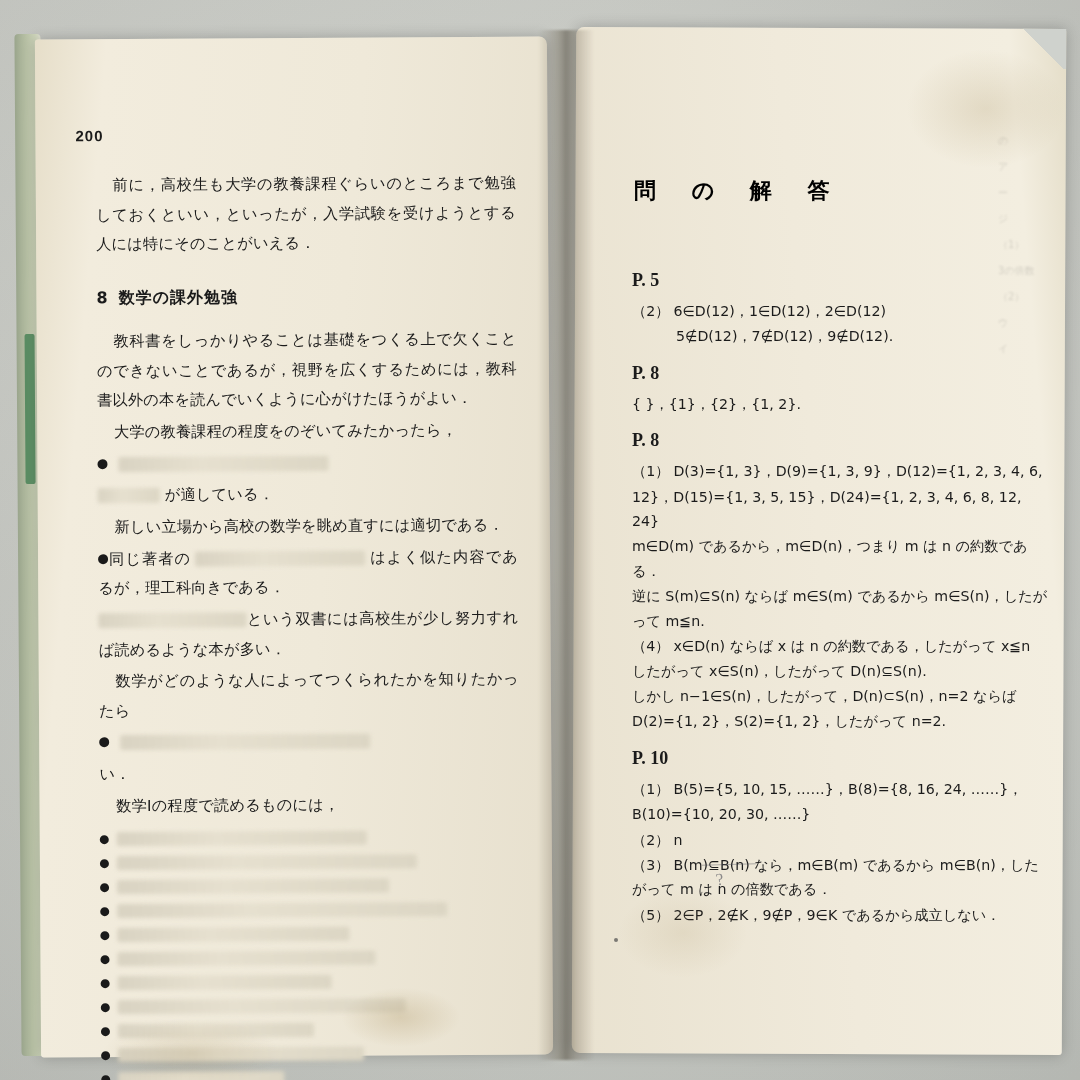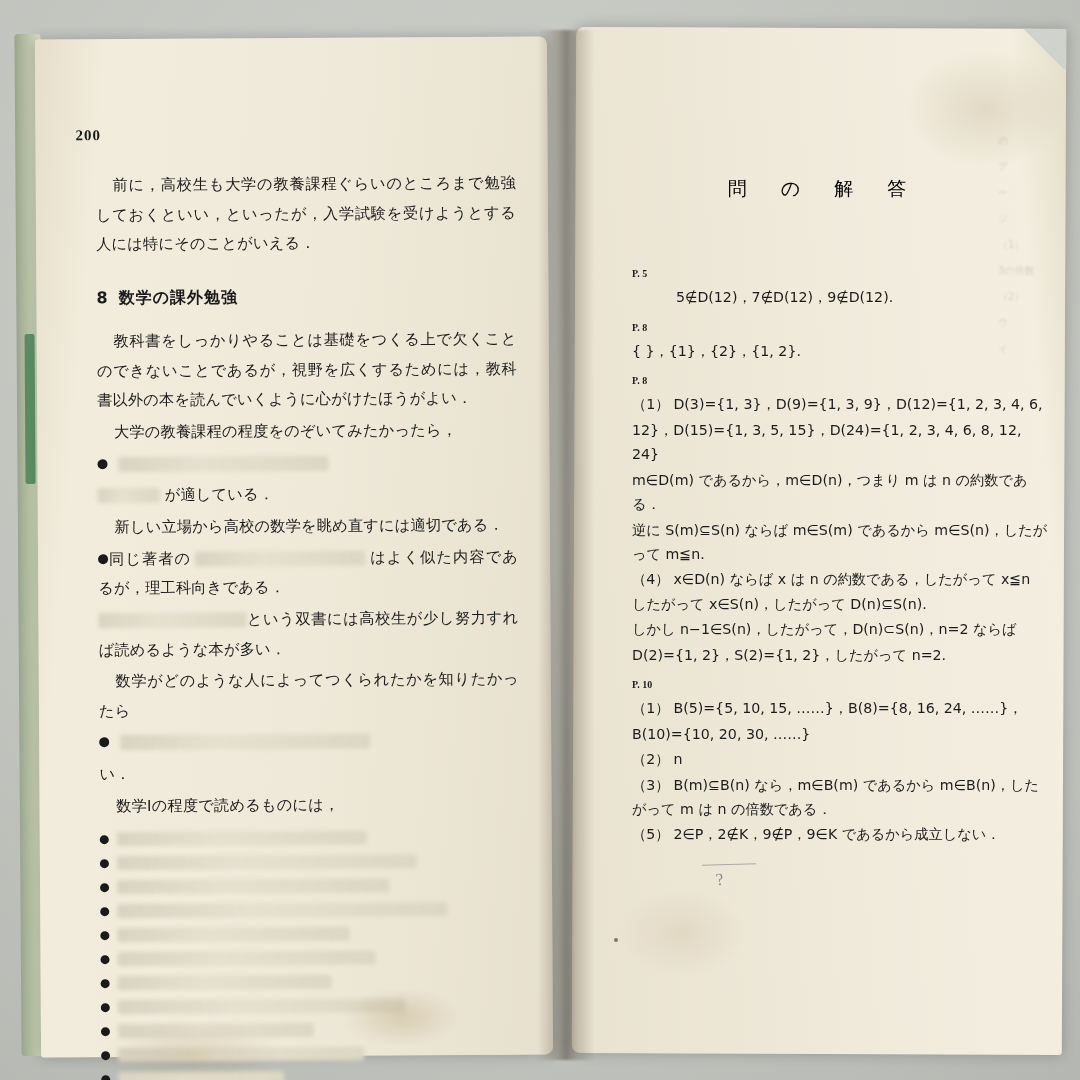--- a/index.html
+++ b/index.html
@@ -61,21 +61,21 @@
   .s3{left:900px;top:40px;width:160px;height:120px;background:radial-gradient(ellipse,rgba(150,125,70,0.18),rgba(150,125,70,0) 70%);}
   .s4{left:600px;top:880px;width:130px;height:90px;background:radial-gradient(ellipse,rgba(150,125,70,0.12),rgba(150,125,70,0) 70%);}
 
   
   .col{
     position:absolute;
     color:#1b1b1b;
   }
   .jp{font-family:"DejaVu Sans", sans-serif;}
   .folio{
-    font-family:Liberation Serif, serif;
+    font-family:Liberation Sans, sans-serif;
     font-weight:bold;font-size:15px;letter-spacing:1px;
   }
   .left-body{
     left:60px;top:132px;width:420px;
     font-size:15.2px;line-height:1.95;
     letter-spacing:0.2px;
     text-align:justify;
   }
   .left-body p{margin:0 0 2px 0;}
   .indent{text-indent:1.1em;}
@@ -98,30 +98,30 @@
     display:flex;align-items:center;gap:8px;
     height:24px;
   }
   .dot{
     width:9px;height:9px;border-radius:50%;
     background:#1a1a1a;flex:0 0 auto;
   }
   
   .right-title{
     position:absolute;left:616px;top:168px;width:380px;
-    text-align:center;font-weight:normal;font-size:19px;
+    text-align:left;font-weight:bold;font-size:22px;
     letter-spacing:14px;
   }
   .right-body{
     left:614px;top:248px;width:416px;
     font-size:14.2px;line-height:1.72;
   }
   .pmark{
     font-family:"Liberation Serif", serif;
-    font-weight:bold;font-size:10px;
+    font-weight:bold;font-size:18px;
     margin:9px 0 3px 0;
   }
   .ans{margin:0 0 1px 0;}
   .ans .n{margin-right:4px;}
   .pencil{
     position:absolute;left:698px;top:862px;
     font-family:"Liberation Serif", serif;
     font-size:17px;color:#6a6a70;opacity:.75;
     transform:rotate(-8deg);
   }
@@ -258,20 +258,21 @@
 
       <div class="corner-fold"></div>
       <div class="stain s3" style="left:330px;top:20px"></div>
     </div>
 
     <div class="right-title jp">問 の 解 答</div>
 
     <div class="col right-body jp">
 
       <div class="pmark">P. 5</div>
+      <div class="ans"><span class="n">（2）</span><span>6∈D(12)，1∈D(12)，2∈D(12)</span></div>
       <div class="ans" style="padding-left:44px"><span>5∉D(12)，7∉D(12)，9∉D(12).</span></div>
 
       <div class="pmark">P. 8</div>
       <div class="ans"><span>{ }，{1}，{2}，{1, 2}.</span></div>
 
       <div class="pmark">P. 8</div>
       <div class="ans"><span class="n">（1）</span><span>D(3)={1, 3}，D(9)={1, 3, 9}，D(12)={1, 2, 3, 4, 6,</span></div>
       <div class="ans"><span>12}，D(15)={1, 3, 5, 15}，D(24)={1, 2, 3, 4, 6, 8, 12, 24}</span></div>
       <div class="ans"><span>m∈D(m) であるから，m∈D(n)，つまり m は n の約数である．</span></div>
       <div class="ans"><span>逆に S(m)⊆S(n) ならば m∈S(m) であるから m∈S(n)，したがって m≦n.</span></div>

